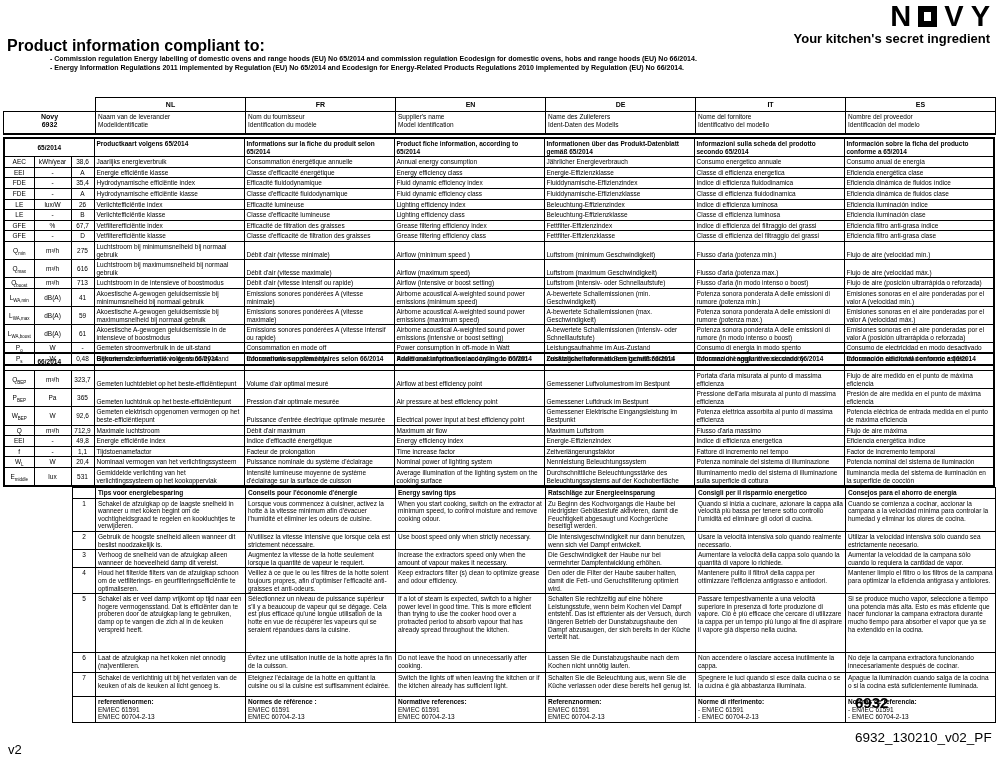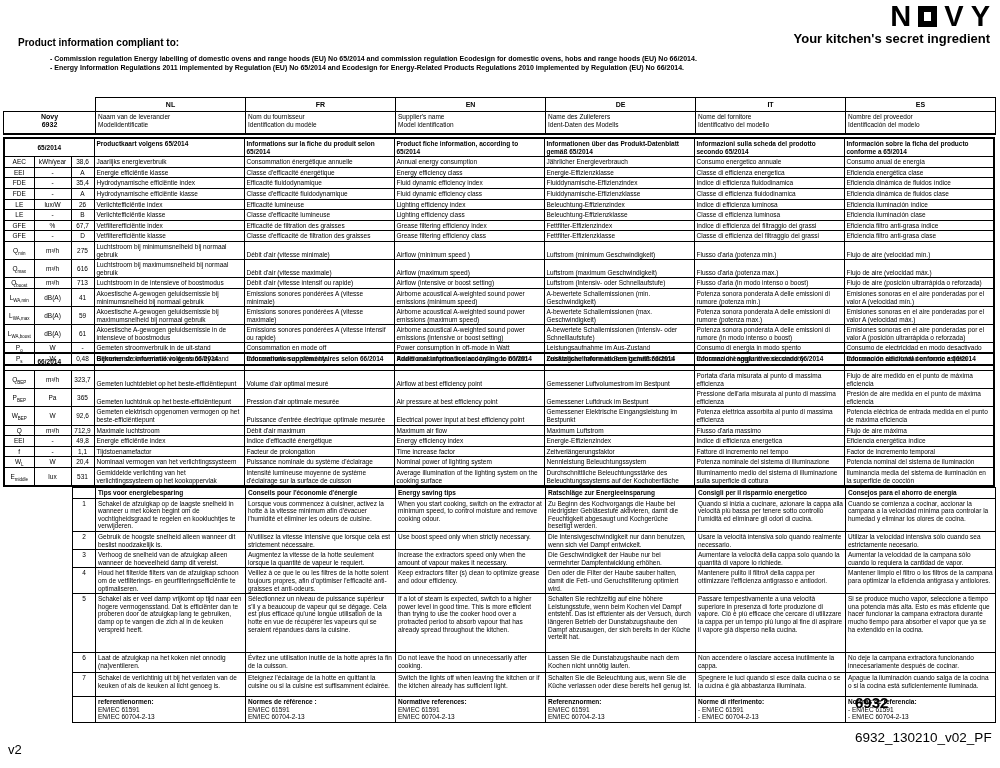--- a/index.html
+++ b/index.html
@@ -4,21 +4,21 @@
 <style>
   html,body{margin:0;padding:0;background:#fff;}
   .page{position:relative;width:1000px;height:768px;background:#fff;overflow:hidden;
         font-family:"Liberation Sans",sans-serif;color:#000;}
   
   .logo-wrap{position:absolute;top:5px;right:10px;text-align:right;}
   .logo-word{display:flex;align-items:center;justify-content:flex-end;gap:7px;}
   .logo-ch{font-size:29px;font-weight:bold;line-height:22px;}
   .logo-o{display:inline-block;width:19px;height:21px;border:6px solid #000;box-sizing:border-box;}
   .tagline{font-size:13px;font-weight:bold;margin-top:4px;}
-  .doc-title{position:absolute;left:18px;top:37px;font-size:10px;font-weight:bold;}
+  .doc-title{position:absolute;left:7px;top:37px;font-size:16px;font-weight:bold;}
   .compliance{position:absolute;left:50px;top:54px;font-size:7px;font-weight:bold;line-height:9px;}
   
   table{border-collapse:collapse;table-layout:fixed;font-size:6.5px;line-height:7.6px;}
   td{border:1px solid #000;padding:1px 2px;vertical-align:top;overflow-wrap:break-word;overflow:hidden;}
   
   .sup-tbl{position:absolute;left:3px;top:97px;border-bottom:2.5px solid #000;}
   .sup-tbl .lang-head td{height:11px;text-align:center;font-weight:bold;font-size:7px;vertical-align:middle;}
   .sup-tbl td.noborder{border:none;background:transparent;}
   .sup-tbl .sup-left{text-align:center;font-weight:bold;font-size:7px;}
   .sup-tbl .sup-row td{height:19px;}

